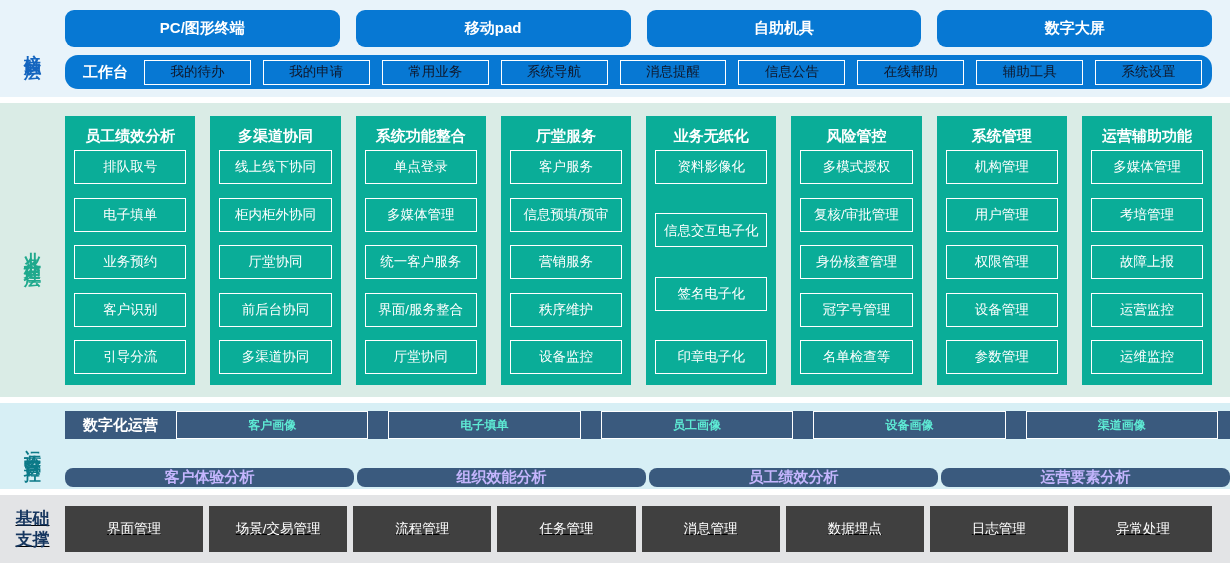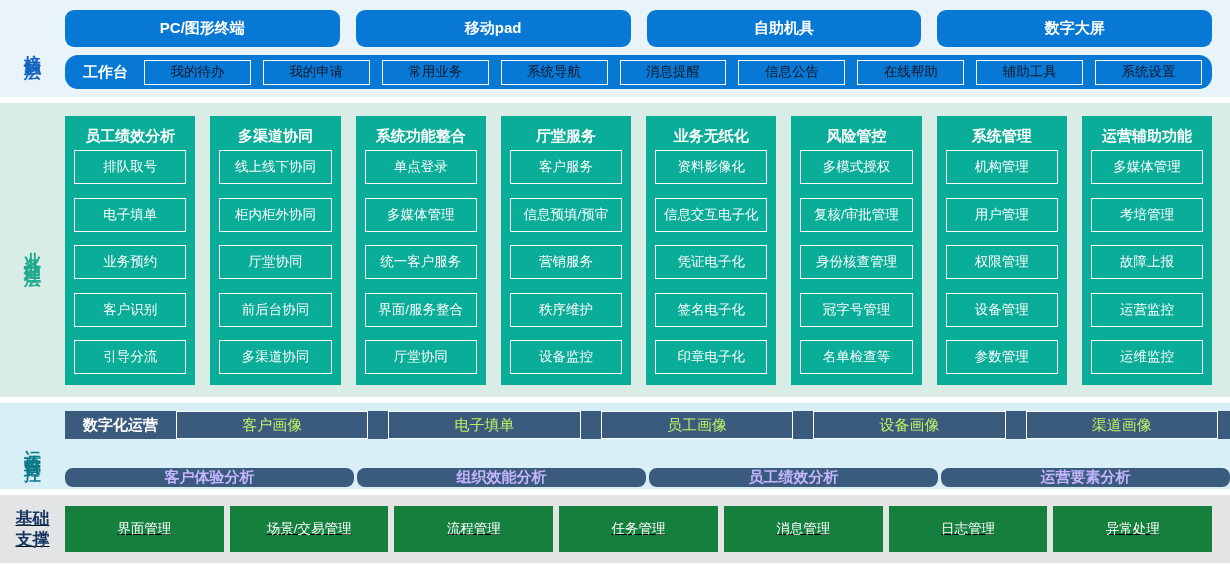--- a/index.html
+++ b/index.html
@@ -43,29 +43,29 @@
   .col-items { flex:1; display:flex; flex-direction:column; justify-content:space-between; }
   .col-item { height:34px; border:1px solid #fff; color:#fff; font-size:13.5px; text-align:center;
               line-height:1.12; display:flex; align-items:center; justify-content:center;
               padding:16px 2px; cursor:pointer; }
 
   
   .ops-content { padding:8px 0 9px; }
   .digital-bar { height:38px; background:#3A5A7E; display:flex; align-items:center; padding:0 12px; }
   .digital-label { color:#fff; font-weight:bold; font-size:15px; padding:0 18px 0 6px; white-space:nowrap; }
   .portraits { flex:1; display:flex; gap:20px; align-items:center; }
-  .portrait { flex:1; height:28px; border:1px solid #fff; color:#bef264; font-size:15px;
-              display:flex; align-items:center; justify-content:center; cursor:pointer; }
+  .portrait { flex:1; height:28px; border:1px solid #fff; color:#5eead4; font-size:12px;
+              display:flex; align-items:center; justify-content:center; cursor:pointer;font-weight:bold; }
   .analyses { display:flex; gap:3px; margin-top:9px; height:44px; }
   .analysis { flex:1; background:#3A5A7E; border-radius:8px; color:#c4b5fd; font-weight:bold; font-size:15px;
               display:flex; align-items:center; justify-content:center; cursor:pointer;margin-top:20px; }
 
   
   .foundation-items { flex:1; display:flex; gap:6px; padding:11px 0; }
-  .f-item { flex:1; background:#15803d; color:#fff; font-size:13.5px;
+  .f-item { flex:1; background:#404040; color:#fff; font-size:13.5px;
             display:flex; align-items:center; justify-content:center; cursor:pointer; }
 </style>
 </head>
 <body>
 
 <div class="page">
 
   <section class="band band-contact">
     <div class="band-label label-contact">
       <span class="vtext">接触层</span>
@@ -138,21 +138,20 @@
               <div class="col-item">营销服务</div>
               <div class="col-item">秩序维护</div>
               <div class="col-item">设备监控</div>
             </div>
         </div>
         <div class="col">
           <div class="col-title">业务无纸化</div>
           <div class="col-items">
               <div class="col-item">资料影像化</div>
               <div class="col-item">信息交互电子化</div>
-              <div class="col-item">凭证电子化</div>
               <div class="col-item">签名电子化</div>
               <div class="col-item">印章电子化</div>
             </div>
         </div>
         <div class="col">
           <div class="col-title">风险管控</div>
           <div class="col-items">
               <div class="col-item">多模式授权</div>
               <div class="col-item">复核/审批管理</div>
               <div class="col-item">身份核查管理</div>
@@ -212,19 +211,20 @@
     <div class="band-label label-foundation">
       <span id="foundation-label">基础<br>支撑</span>
     </div>
     <div class="band-content">
       <div class="foundation-items">
           <div class="f-item">界面管理</div>
           <div class="f-item">场景/交易管理</div>
           <div class="f-item">流程管理</div>
           <div class="f-item">任务管理</div>
           <div class="f-item">消息管理</div>
+          <div class="f-item">数据埋点</div>
           <div class="f-item">日志管理</div>
           <div class="f-item">异常处理</div>
         </div>
     </div>
   </section>
 
 </div>
 
 </body></html>

